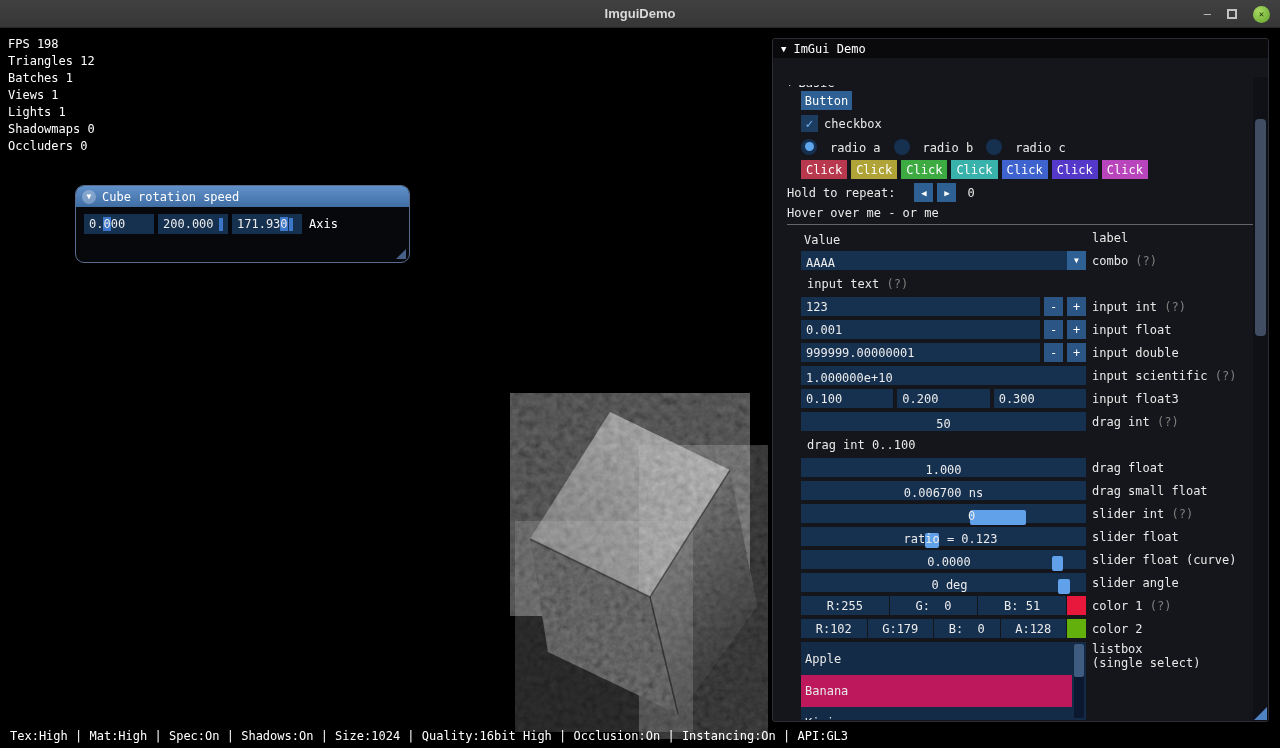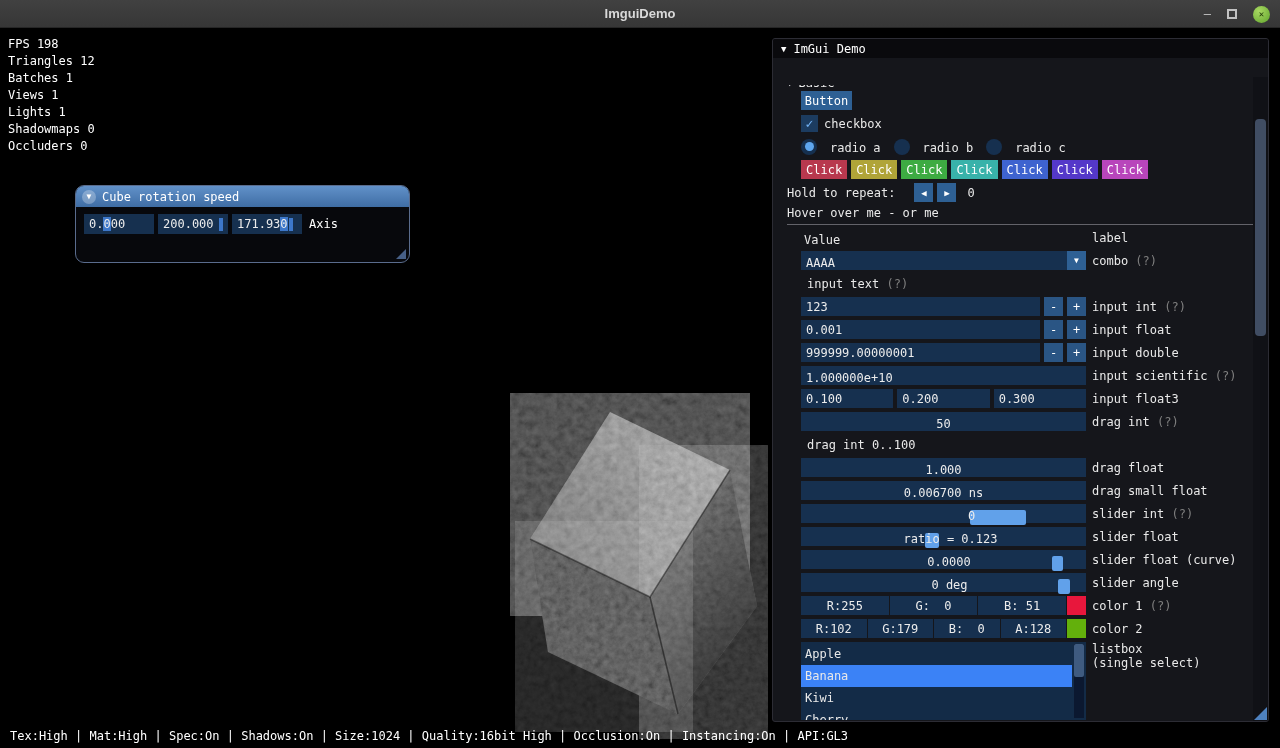--- a/index.html
+++ b/index.html
@@ -85,22 +85,22 @@
   .stepbtn{width:19px;height:19px;background:#2a5584;color:#fff;font-size:12px;
     display:flex;align-items:center;justify-content:center;margin-left:4px}
   .comboarrow{position:absolute;right:0;top:0;width:19px;height:19px;background:#2e6094;
     color:#fff;font-size:8px;display:flex;align-items:center;justify-content:center}
   .f3{display:flex;gap:4px;width:285px}
   .f3 .frame{flex:1}
   .colorrow{display:flex;gap:1px;width:285px;align-items:center}
   .colorrow .frame{flex:1;justify-content:center}
   .swatch{width:19px;height:19px}
   .listbox{width:285px;height:78px;background:#132b47;position:relative;overflow:hidden;padding-top:1px}
-  .li{height:22px;display:flex;align-items:center;padding:0 4px;width:calc(100% - 14px)}
-  .li.selected{background:#3b82f6}
+  .li{height:16px;display:flex;align-items:center;padding:16px 4px;width:calc(100% - 14px)}
+  .li.selected{background:#be185d}
   .lbsb{position:absolute;right:2px;top:2px;bottom:2px;width:10px;background:#0b1830}
   .lbgrab{position:absolute;left:0;top:0;width:10px;height:33px;background:#3f5b80;border-radius:2px}
   .listlabels{margin-left:6px;display:flex;flex-direction:column;justify-content:flex-start;
     line-height:14px;align-self:flex-start}
   .igsb{position:absolute;right:0;top:38px;bottom:0;width:15px;background:#101116}
   .iggrab{position:absolute;left:2px;width:11px;top:42px;height:217px;background:#404d63;border-radius:4px}
   .iggrip{position:absolute;right:1px;bottom:1px;width:0;height:0;
     border-left:13px solid transparent;border-bottom:13px solid #4e82c0}
 </style>
 </head>

